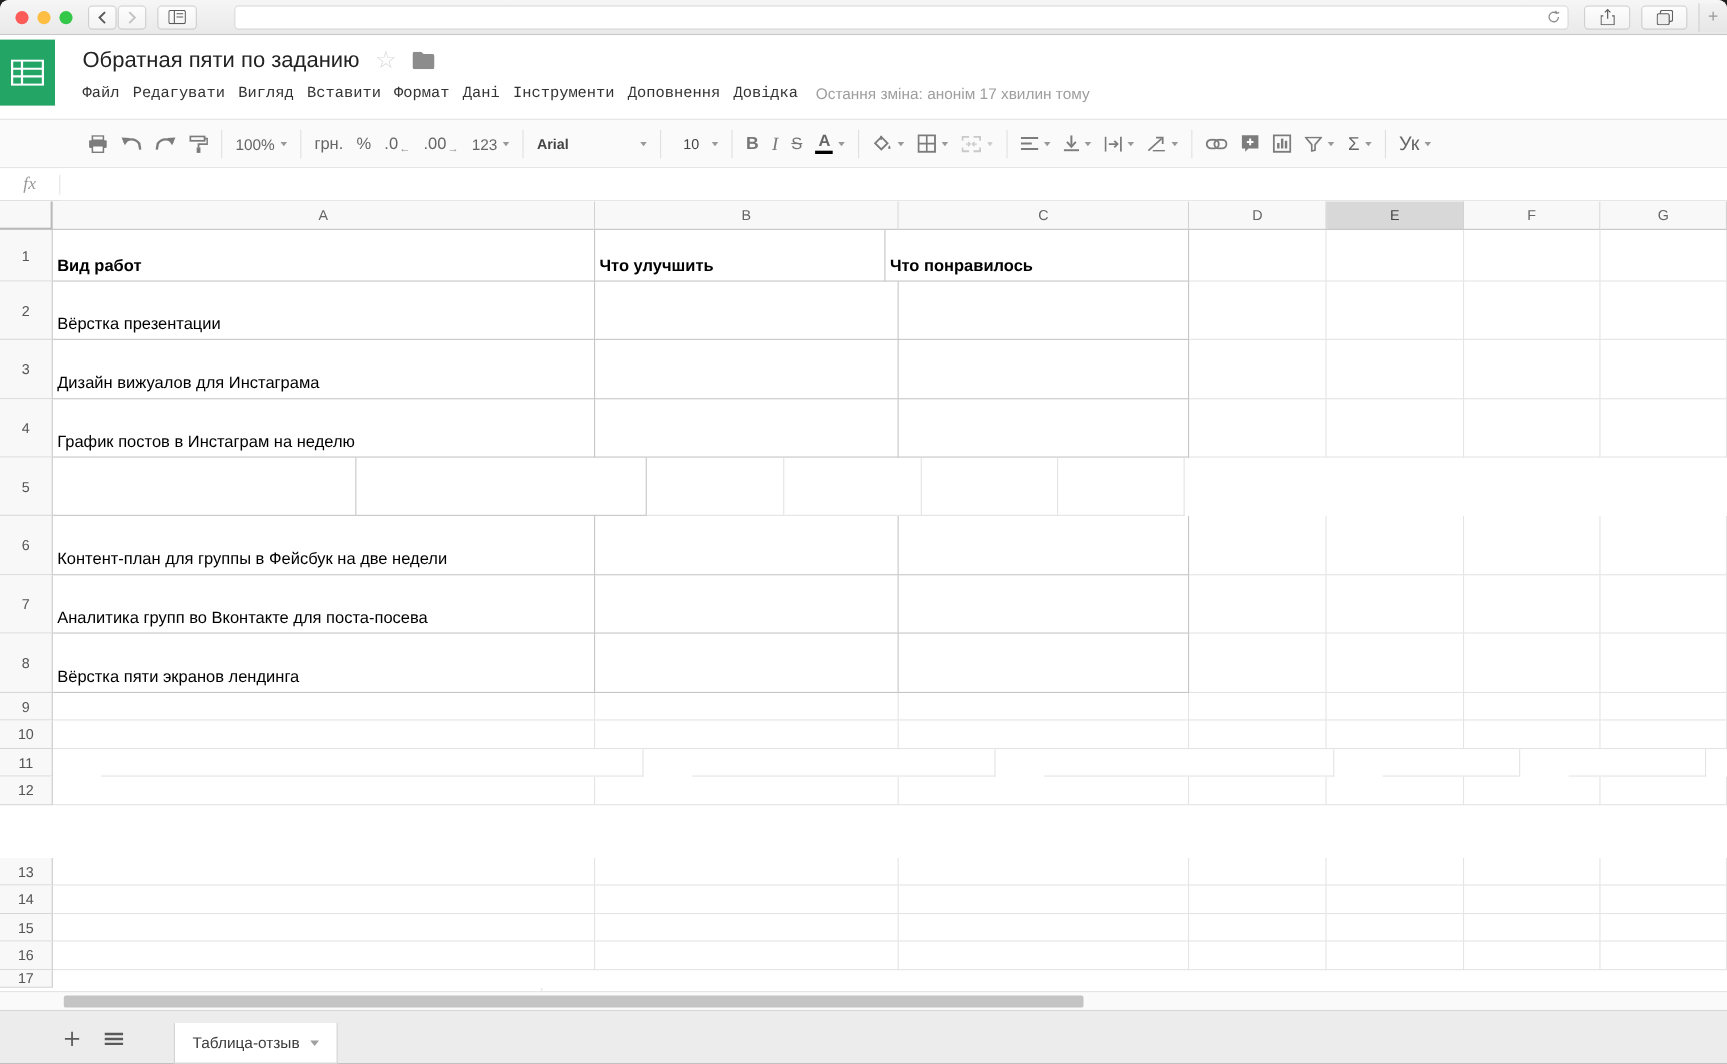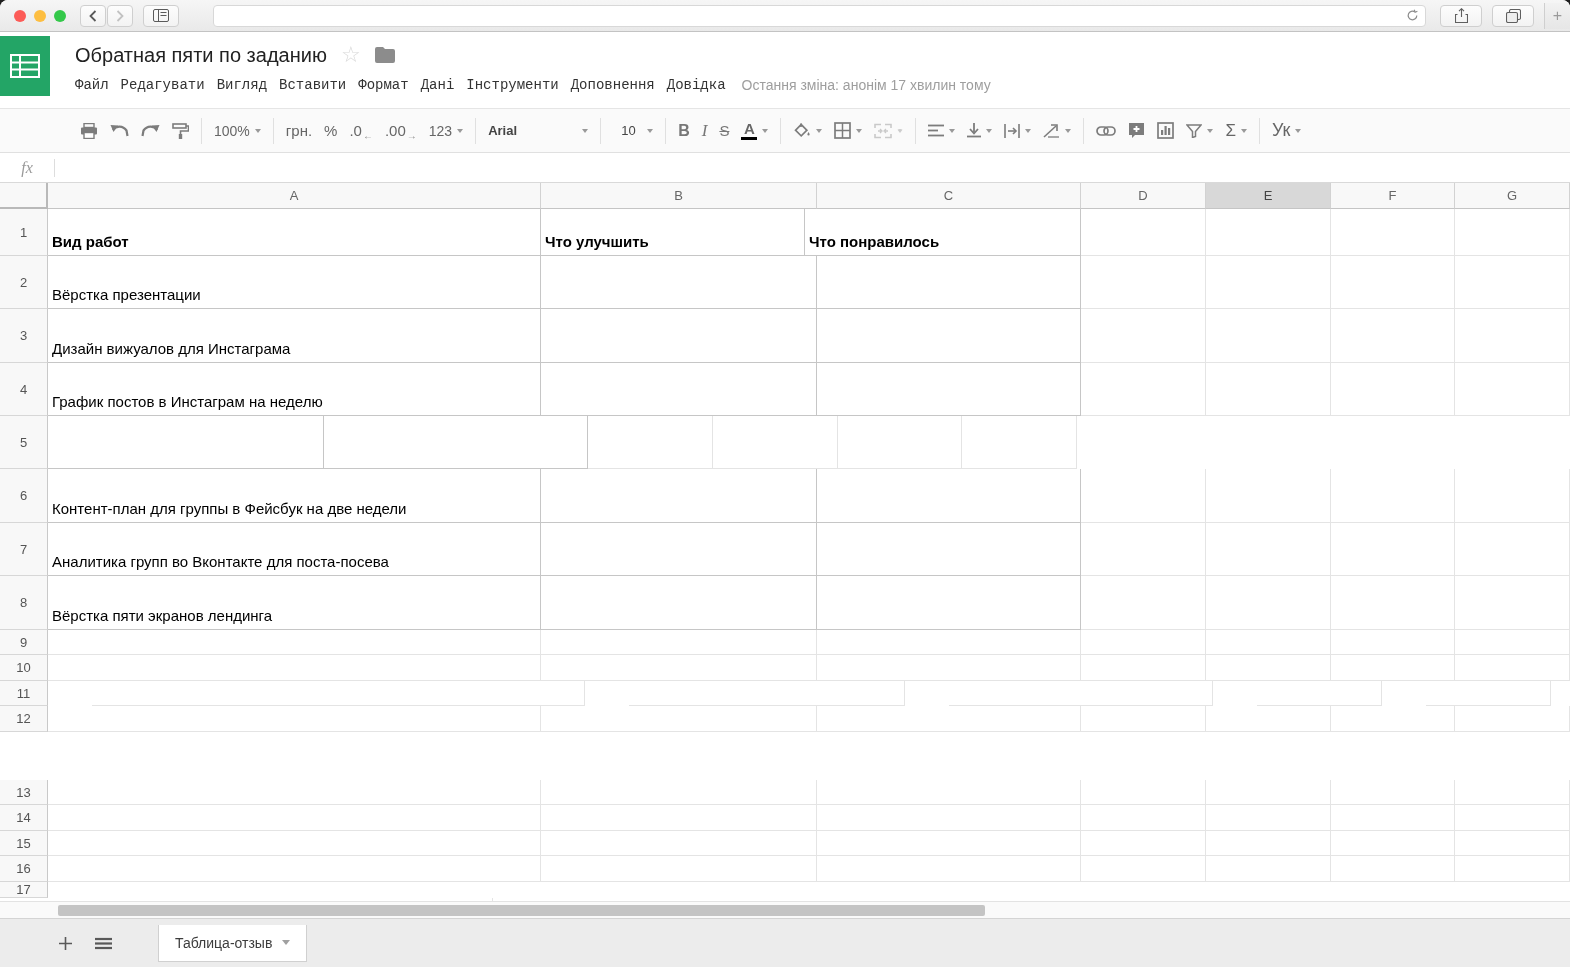--- a/index.html
+++ b/index.html
@@ -60,21 +60,21 @@
   .col-head { height:26px; background:#f8f8f8; border-right:1px solid #d2d2d2; border-bottom:1px solid #c5c5c5; color:#666; font-size:13px; display:flex; align-items:center; justify-content:center; flex:0 0 auto; }
   .col-head.selected { background:#d8d8d8; color:#444; }
   .row-head { width:48px; background:#f8f8f8; border-right:1px solid #c9c9c9; border-bottom:1px solid #d7d7d7; color:#555; font-size:13px; display:flex; align-items:center; justify-content:center; flex:0 0 auto; }
   .cell { border-right:1px solid #e4e4e4; border-bottom:1px solid #e4e4e4; display:flex; align-items:flex-end; padding:0 4px 5px 4px; font-size:15px; color:#000; white-space:nowrap; overflow:hidden; flex:0 0 auto; }
   .cell.tbl { border-right-color:#c6c6c6; border-bottom-color:#c6c6c6; }
   .cell.hdr { font-weight:bold; }
 
   
   .hscroll { height:17px; background:#fafafa; border-top:1px solid #e3e3e3; position:relative; flex:0 0 auto; }
   .hthumb { position:absolute; left:58px; top:3px; width:927px; height:11px; background:#c4c4c4; border-radius:2px; }
-  .bottom-bar { flex:1; background:#ececec; border-top:1px solid #d4d4d4; display:flex; align-items:center; }
+  .bottom-bar { flex:1; background:#ececec; border-top:1px solid #d4d4d4; display:flex; align-items:flex-end; }
   .bb-btn { width:38px; height:46px; display:flex; align-items:center; justify-content:center; color:#595959; }
   .sheet-tab { margin-left:36px; background:#fff; border:1px solid #d0d0d0; border-top:0; height:37px; padding:0 16px; display:flex; align-items:center; gap:10px; font-size:14px; color:#3c3c3c; }
   .tab-caret { width:0; height:0; border-left:4px solid transparent; border-right:4px solid transparent; border-top:5px solid #a0a0a0; }
 </style>
 </head>
 <body>
 
 <div id="window">
 
   <div class="browser-bar">

